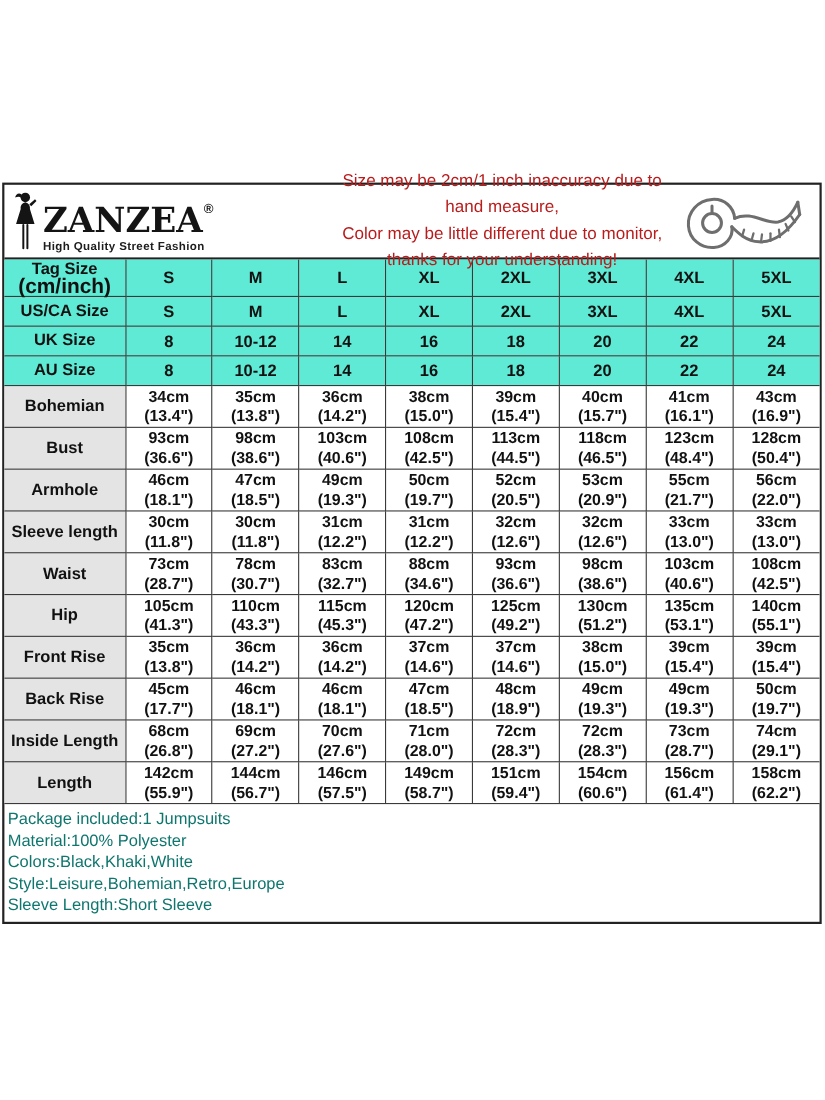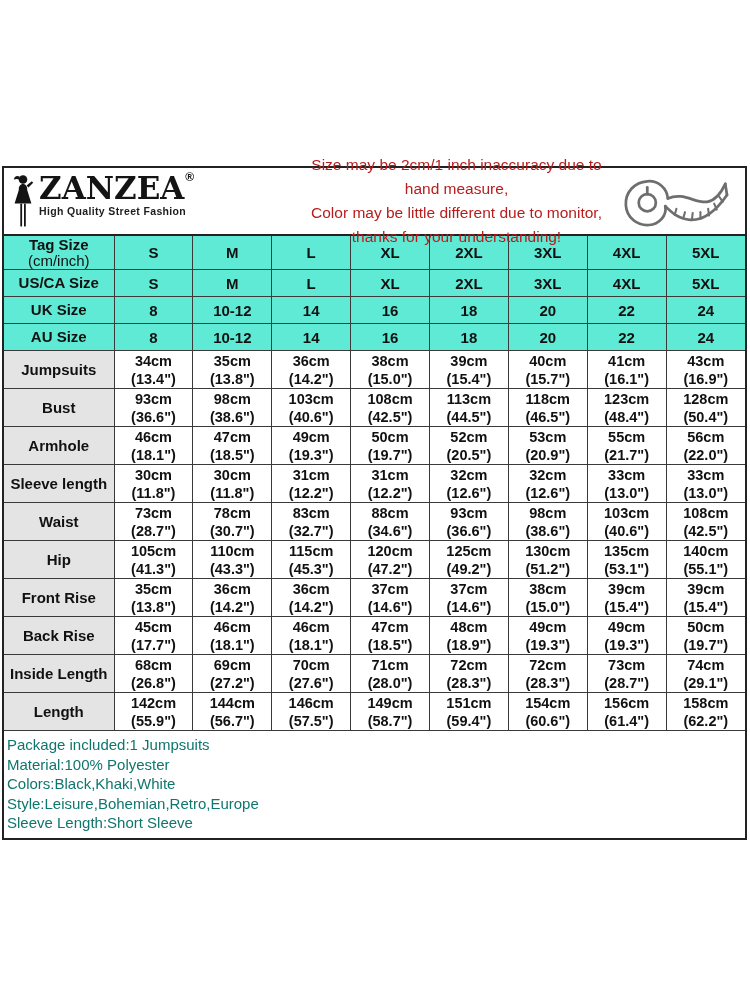--- a/index.html
+++ b/index.html
@@ -10,42 +10,42 @@
   }
   .sheet{
     position:absolute;left:2px;top:166px;width:741px;
     border:2px solid #222;background:#fff;
   }
   
   .band{
     display:flex;align-items:center;height:64px;
     border-bottom:2px solid #222;padding:1px 0;
   }
-  .logo{display:flex;align-items:flex-start;width:300px;padding-left:7px;box-sizing:border-box;}
+  .logo{display:flex;align-items:flex-end;width:300px;padding-left:7px;box-sizing:border-box;}
   .logo svg{flex:0 0 auto;}
   .logo-text{margin-left:2px;line-height:1;}
   .word-row{display:flex;align-items:flex-start;}
   .brand-word{
     font-family:"DejaVu Serif", serif;font-weight:700;font-size:31px;
     letter-spacing:0px;color:#141414;transform:scaleY(1.02);
   }
   .rmark{font-size:12px;font-weight:700;margin-top:-2px;margin-left:1px;color:#141414;}
   .tagline{font-size:10.5px;font-weight:700;color:#1d1d1d;letter-spacing:.35px;margin-top:2px;}
   .notice{flex:1;text-align:center;font-size:15.5px;font-weight:400;line-height:24px;color:#b91c1c;}
   .tape{width:128px;height:60px;margin-right:8px;flex:0 0 auto;}
   
   table.size{
     width:100%;border-collapse:collapse;border-style:hidden;
     table-layout:fixed;text-align:center;
   }
   table.size td{border:1.5px solid #3a3a3a;padding:0;vertical-align:middle;}
   col.c-label{width:14.85%;}
   #size-head td{height:26px;background:#5eead4;font-weight:700;font-size:15px;}
   #size-head tr:first-child td{height:33px;}
-  #size-head td .sub{font-size:15px;font-weight:400;line-height:16px;}
+  #size-head td .sub{font-size:19px;font-weight:700;line-height:16px;}
   #size-head td .main{line-height:16px;}
   #size-meas td{height:37px;font-size:14.5px;}
   #size-meas td.lab{background:#e4e4e4;font-weight:700;font-size:15px;}
   #size-meas td.val{background:#fff;font-weight:600;}
   #size-meas td.val div{line-height:18px;}
   
   .info{
     border-top:1.5px solid #3a3a3a;padding:4px 0 5px 3px;
   }
   .info div{font-size:15px;font-weight:400;line-height:19.5px;color:#0f766e;}
@@ -163,21 +163,21 @@
           <td>14</td>
           <td>16</td>
           <td>18</td>
           <td>20</td>
           <td>22</td>
           <td>24</td>
         </tr>
       </tbody>
     <tbody id="size-meas">
         <tr>
-          <td class="lab">Jumpsuits</td>
+          <td class="lab">Bohemian</td>
           <td class="val">
             <div>34cm</div>
             <div>(13.4")</div>
           </td>
           <td class="val">
             <div>35cm</div>
             <div>(13.8")</div>
           </td>
           <td class="val">
             <div>36cm</div>

